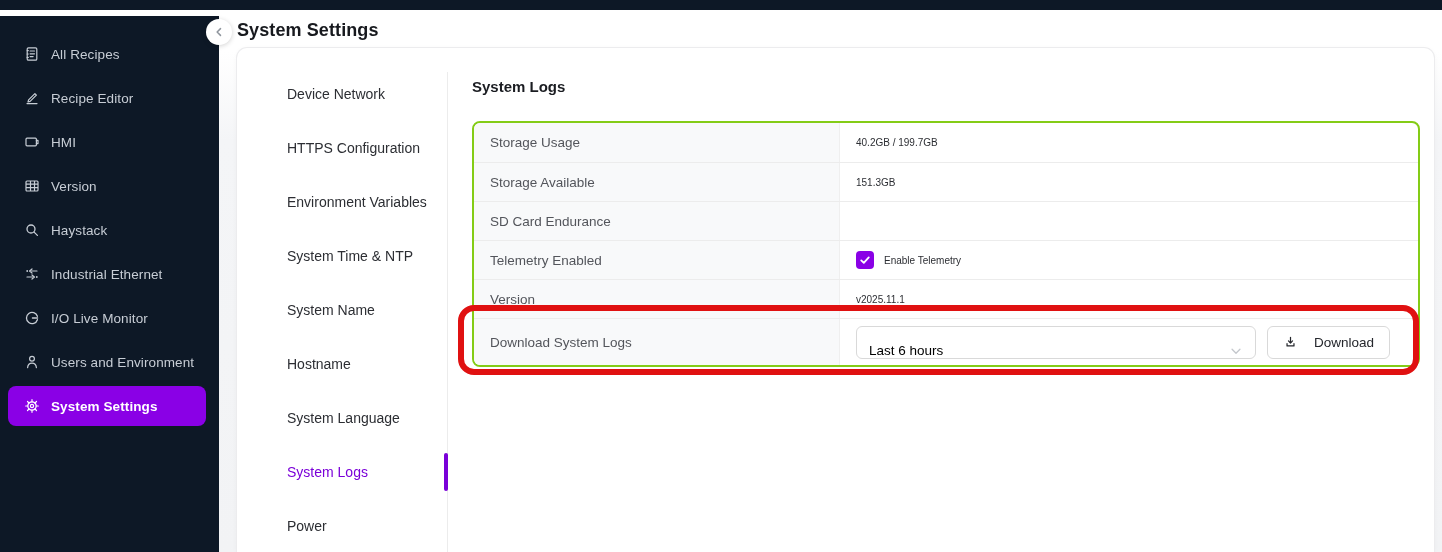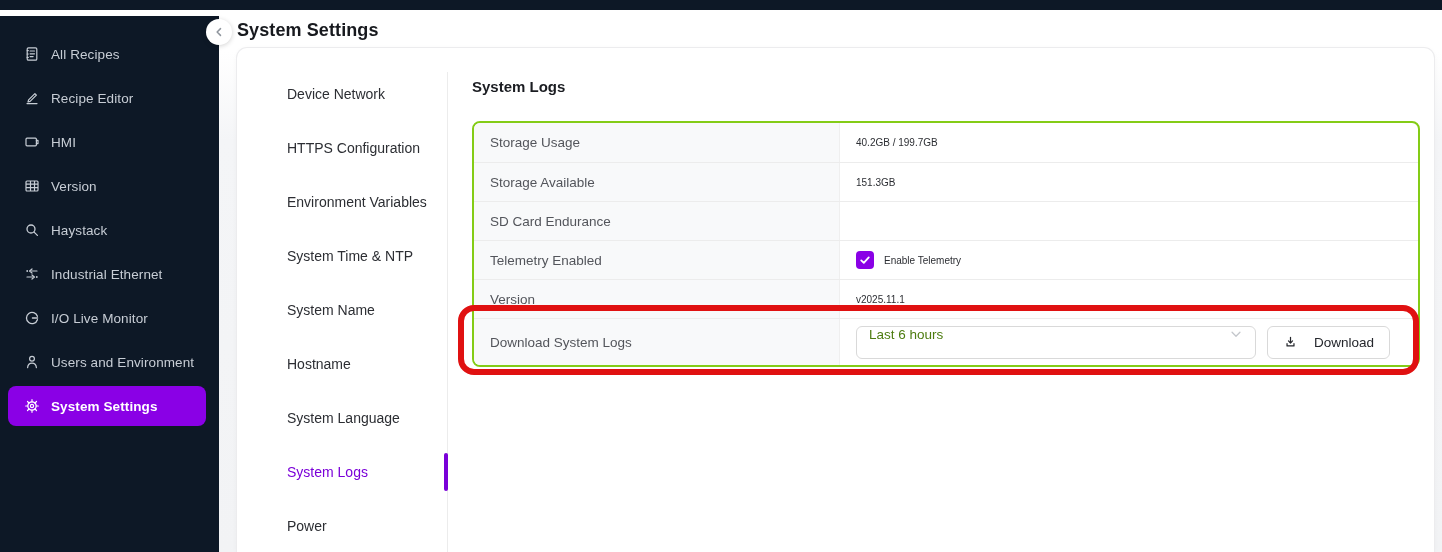--- a/index.html
+++ b/index.html
@@ -90,22 +90,22 @@
     font-size: 10px; color: #2c2e33;
   }
   .checkbox {
     width: 18px; height: 18px; border-radius: 4px; background: #8a00e6;
     display: flex; align-items: center; justify-content: center;
     margin-right: 10px; cursor: pointer; flex: none;
   }
   .controls { flex: 1; display: flex; align-items: center; gap: 11px; padding: 0 28px 0 16px; }
   .select {
     flex: 1; height: 33px; border: 1px solid #d9d9d9; border-radius: 6px; background: #fff;
-    display: flex; align-items: flex-start; justify-content: space-between;
-    padding: 0 12px; font-size: 13.5px; color: #4d7c0f; cursor: pointer;
+    display: flex; align-items: flex-end; justify-content: space-between;
+    padding: 0 12px; font-size: 13.5px; color: #000000; cursor: pointer;
   }
   .btn {
     height: 33px; border: 1px solid #d9d9d9; border-radius: 6px; background: #fff;
     display: flex; align-items: center; gap: 16px; padding: 0 15px;
     font-size: 13.5px; color: #25272c; cursor: pointer; flex: none;
   }
 
   
   .annotation {
     position: absolute; left: 458px; top: 305px; width: 961px; height: 70px;

